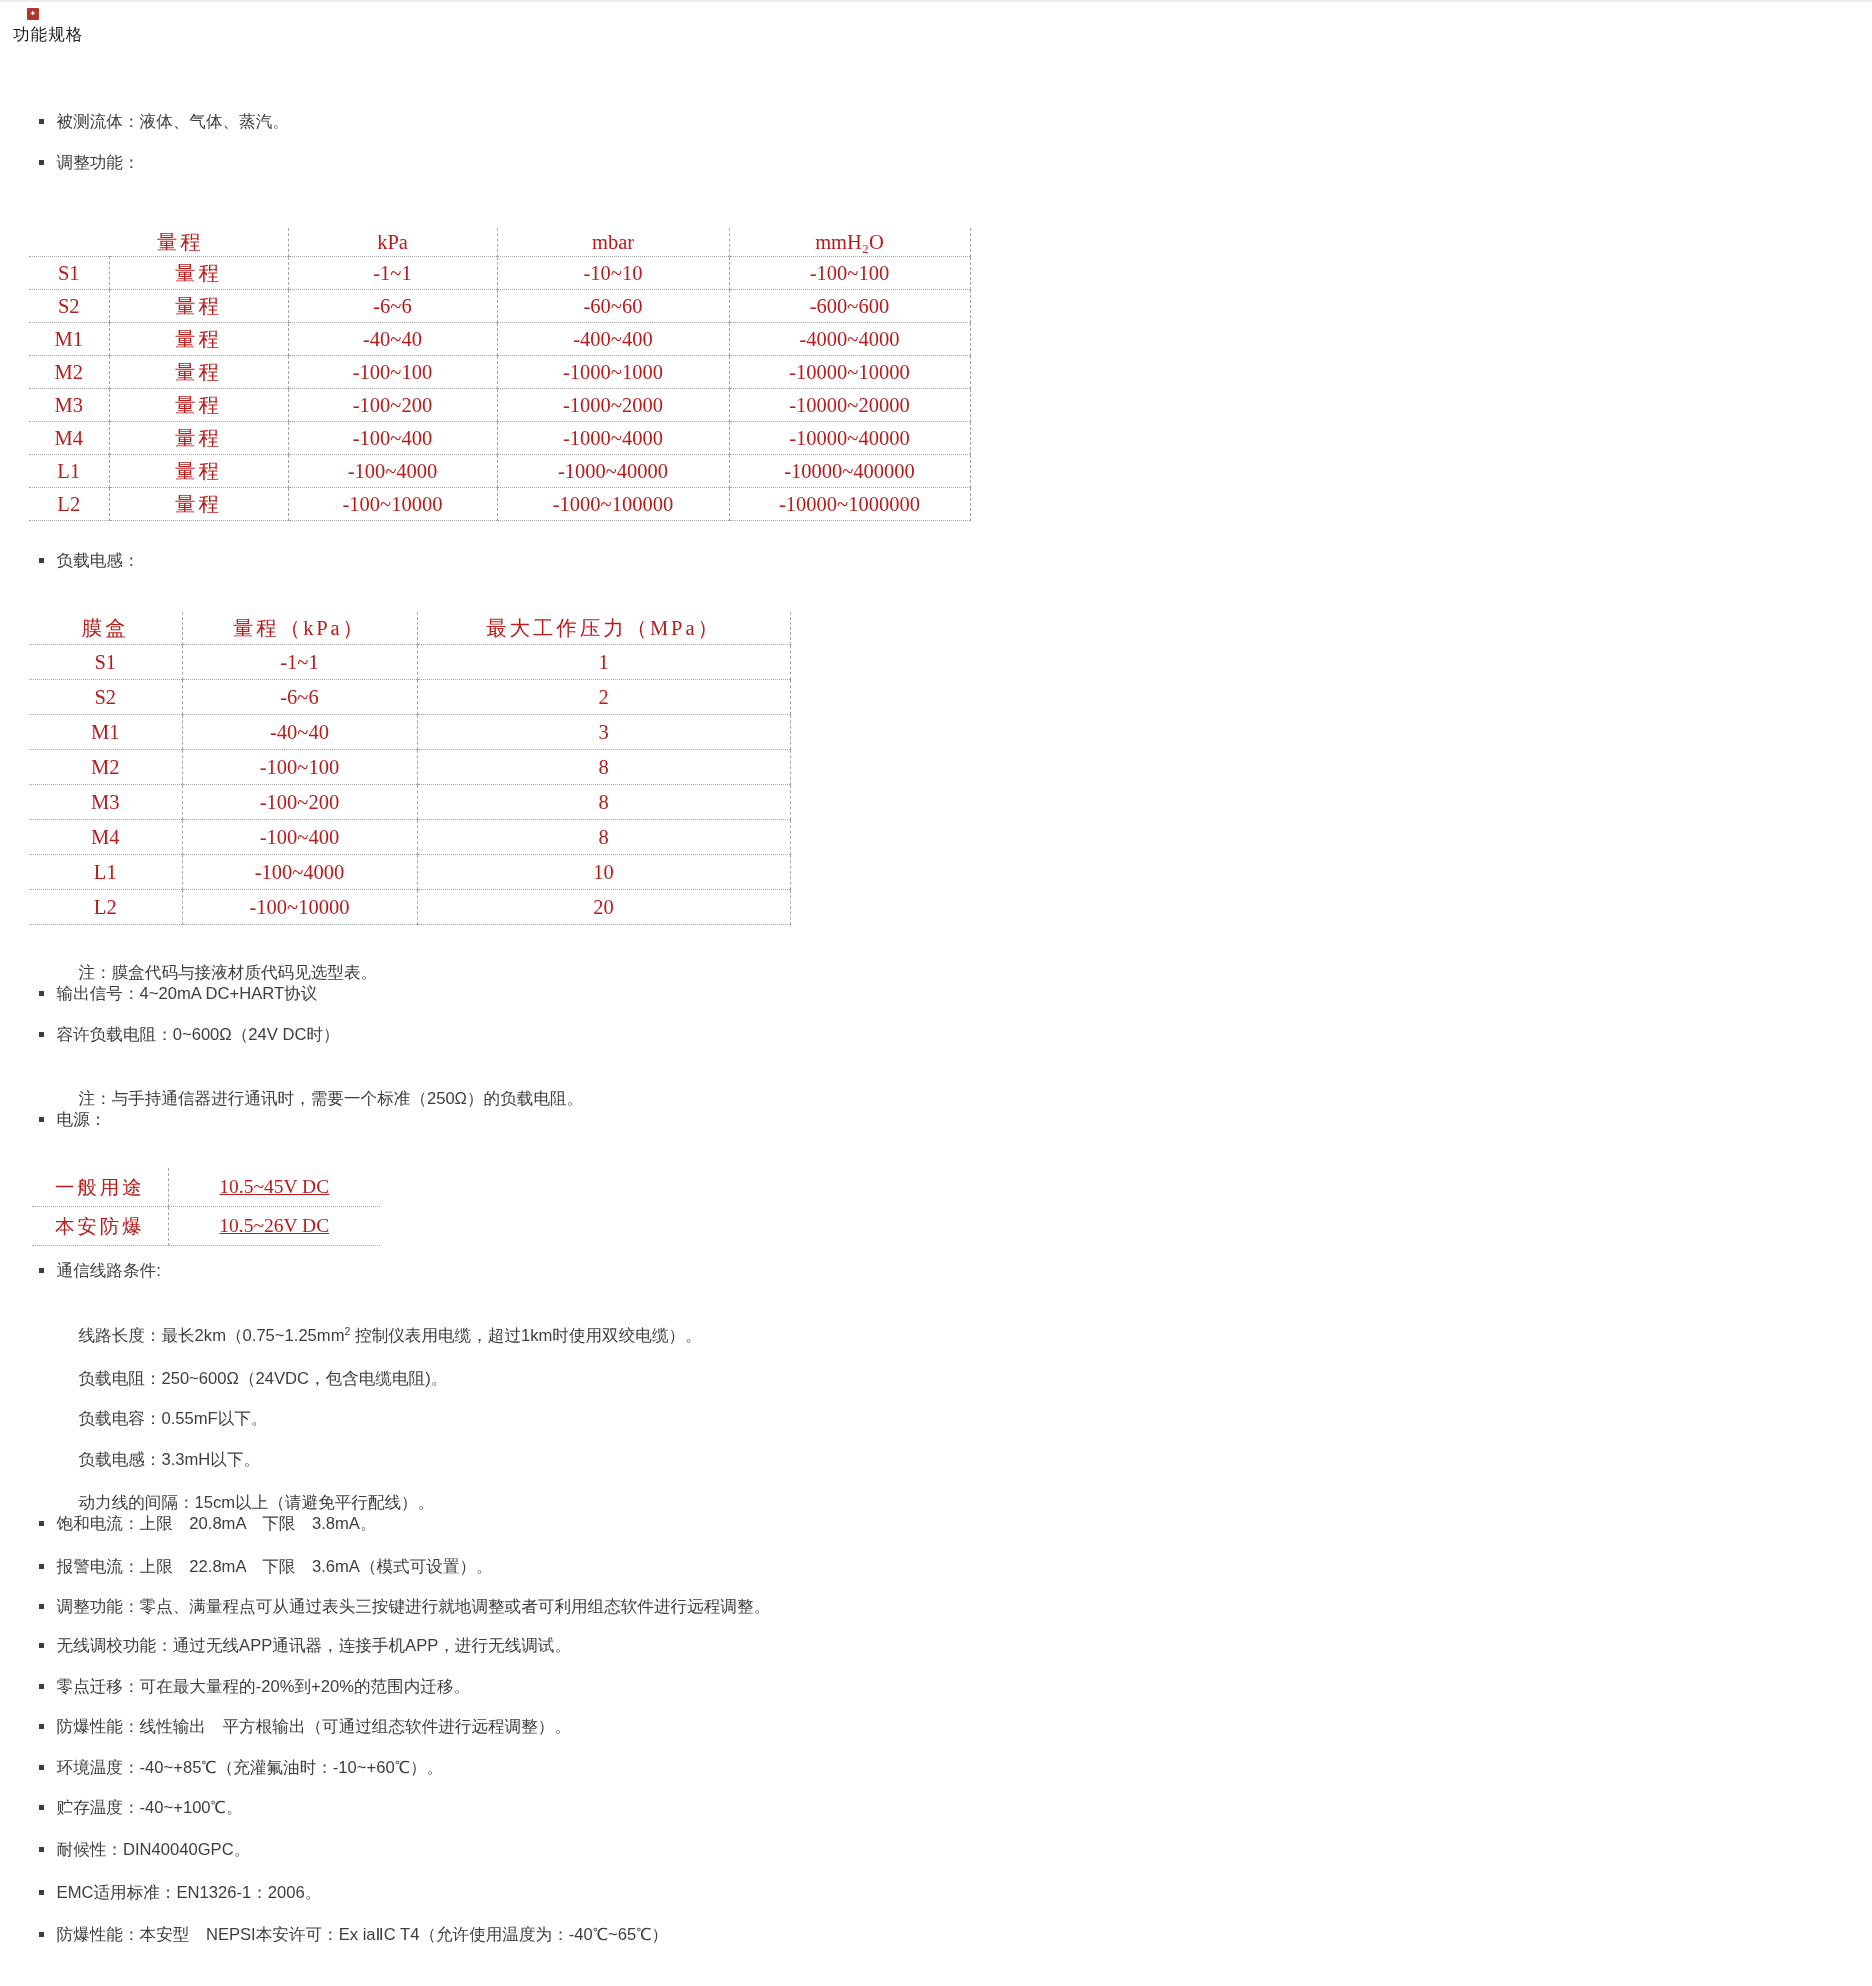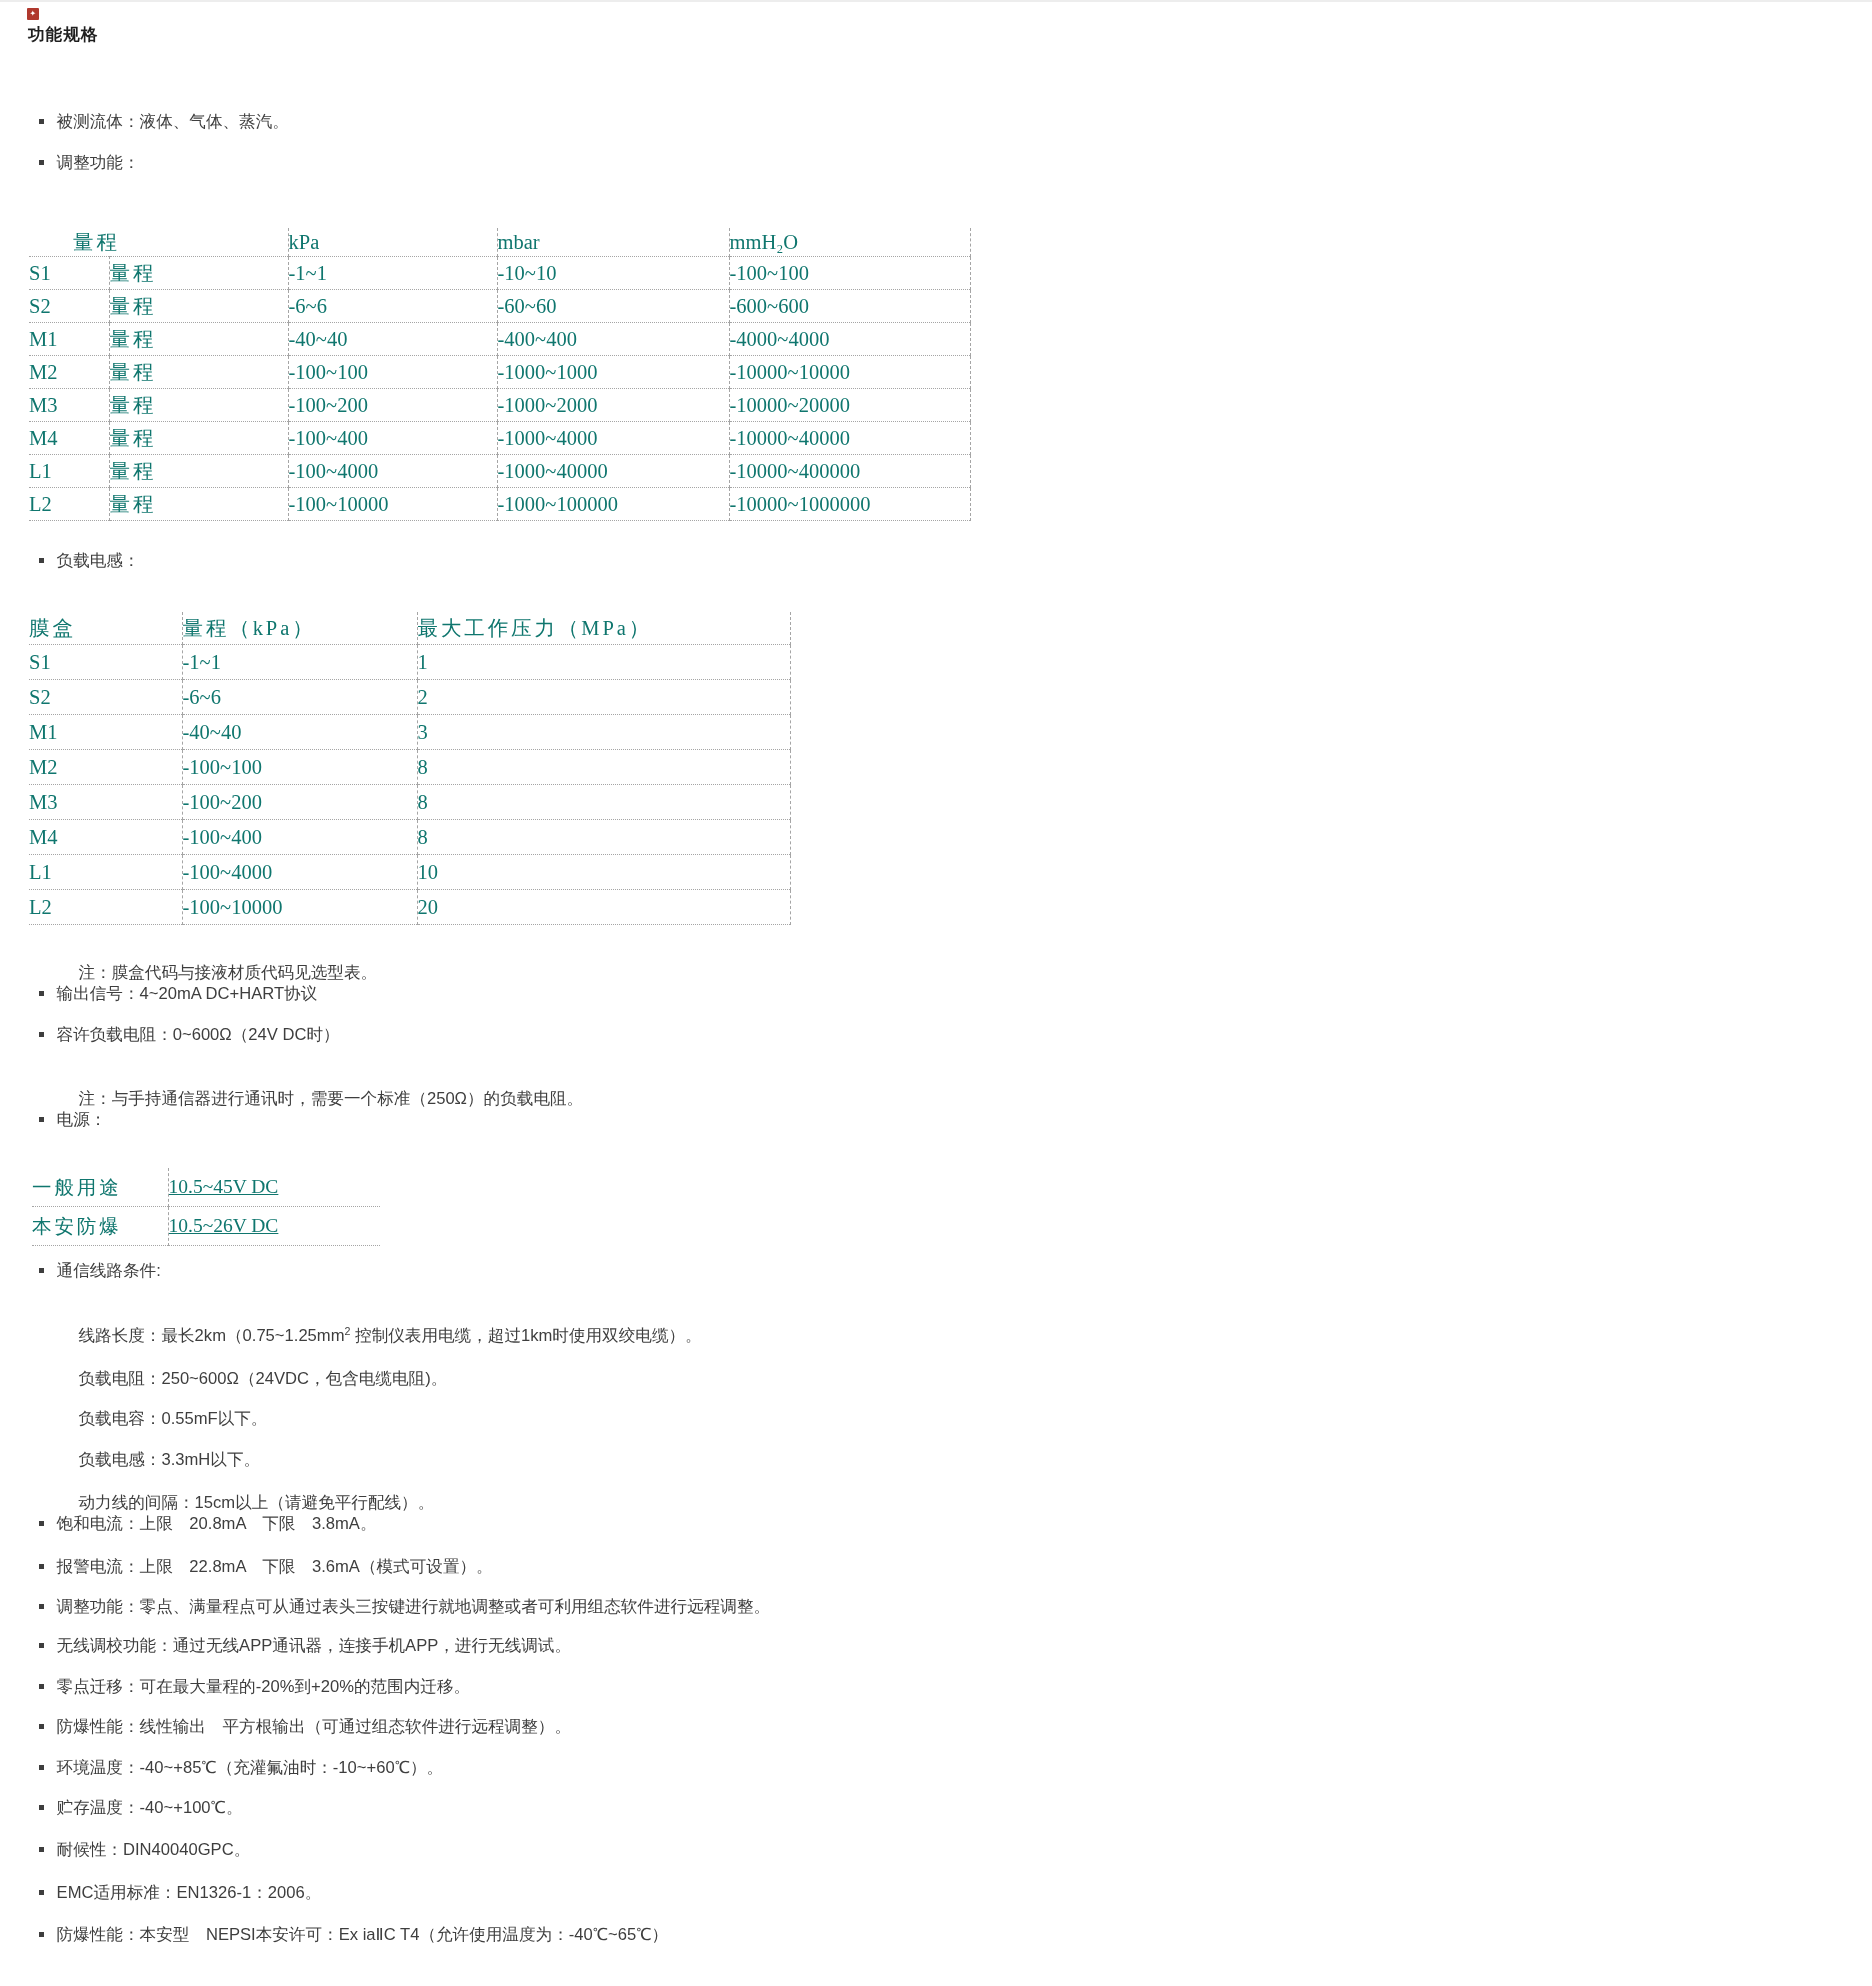--- a/index.html
+++ b/index.html
@@ -7,33 +7,33 @@
     position:relative; width:1872px; height:1987px; background:#ffffff;
     font-family:"Liberation Sans", sans-serif; color:#3d3d3d; overflow:hidden;
     border-top:2px solid #ededed;
   }
   .red-icon {
     position:absolute; left:27px; top:5.9px; width:11.7px; height:11.7px;
     background:#b0392e; color:#ffffff; font-size:7.8px; line-height:11.7px;
     text-align:center; border-radius:1px;
   }
   .page-title {
-    position:absolute; left:28px; top:21.5px;
-    font-size:16.6px; font-weight:bold; color:#1f1f1f; letter-spacing:1px;text-align:right;
+    position:absolute; left:13px; top:21.5px;
+    font-size:16.6px; font-weight:normal; color:#1f1f1f; letter-spacing:1px;text-align:right;
   }
   .line { position:absolute; left:39px; font-size:16.6px; color:#3e3e3e; line-height:21.5px; white-space:pre; }
   .line.bullet { display:flex; align-items:center; }
   .line.indent { left:60px; }
   .dot { width:4.9px; height:4.9px; background:#3e3e3e; margin-right:12.7px; flex:0 0 auto; }
   sup { font-size:10.7px; line-height:0; vertical-align:5.9px; }
 
   table.t {
     position:absolute; border-collapse:collapse; table-layout:fixed;
-    font-family:"Liberation Serif","DejaVu Serif",serif; color:#0f766e;
-    text-align:left;
+    font-family:"Liberation Serif","DejaVu Serif",serif; color:#b91c1c;
+    text-align:center;
   }
   table.t th, table.t td {
     border-right:1px dashed #a5a5a5; border-bottom:1px dotted #a5a5a5;
     font-weight:normal; padding:0; overflow:hidden;
   }
   .zh { letter-spacing:2.9px; }
 
   .t1 { left:29px; top:226px; width:941px; font-size:20.5px; }
   .t1 th { height:28px; }
   .t1 td { height:32px; }

